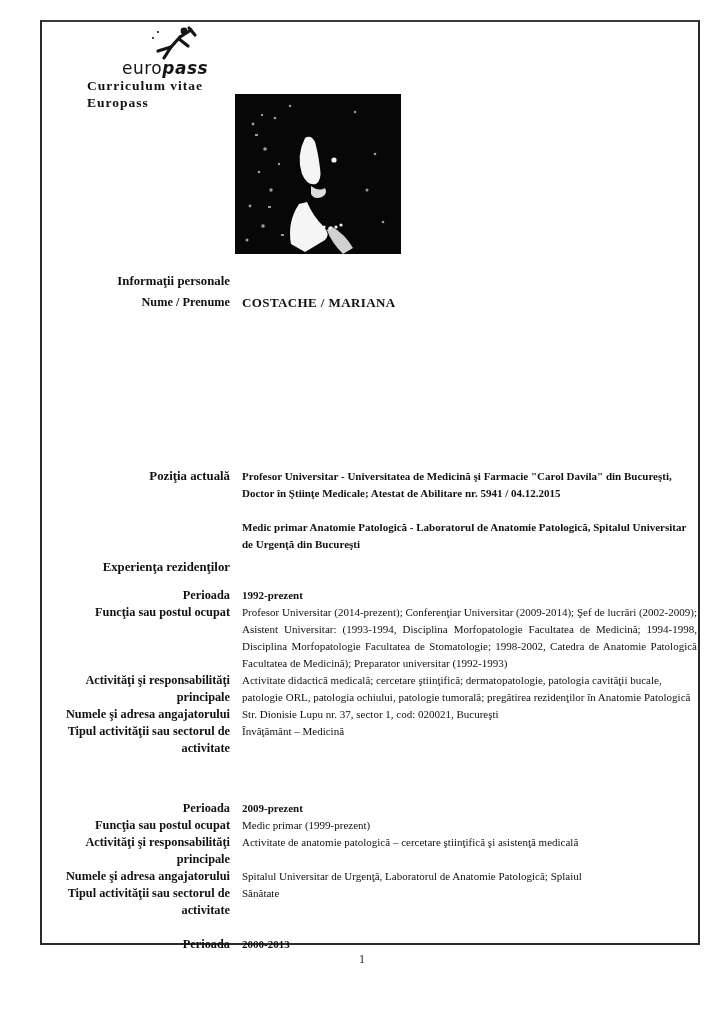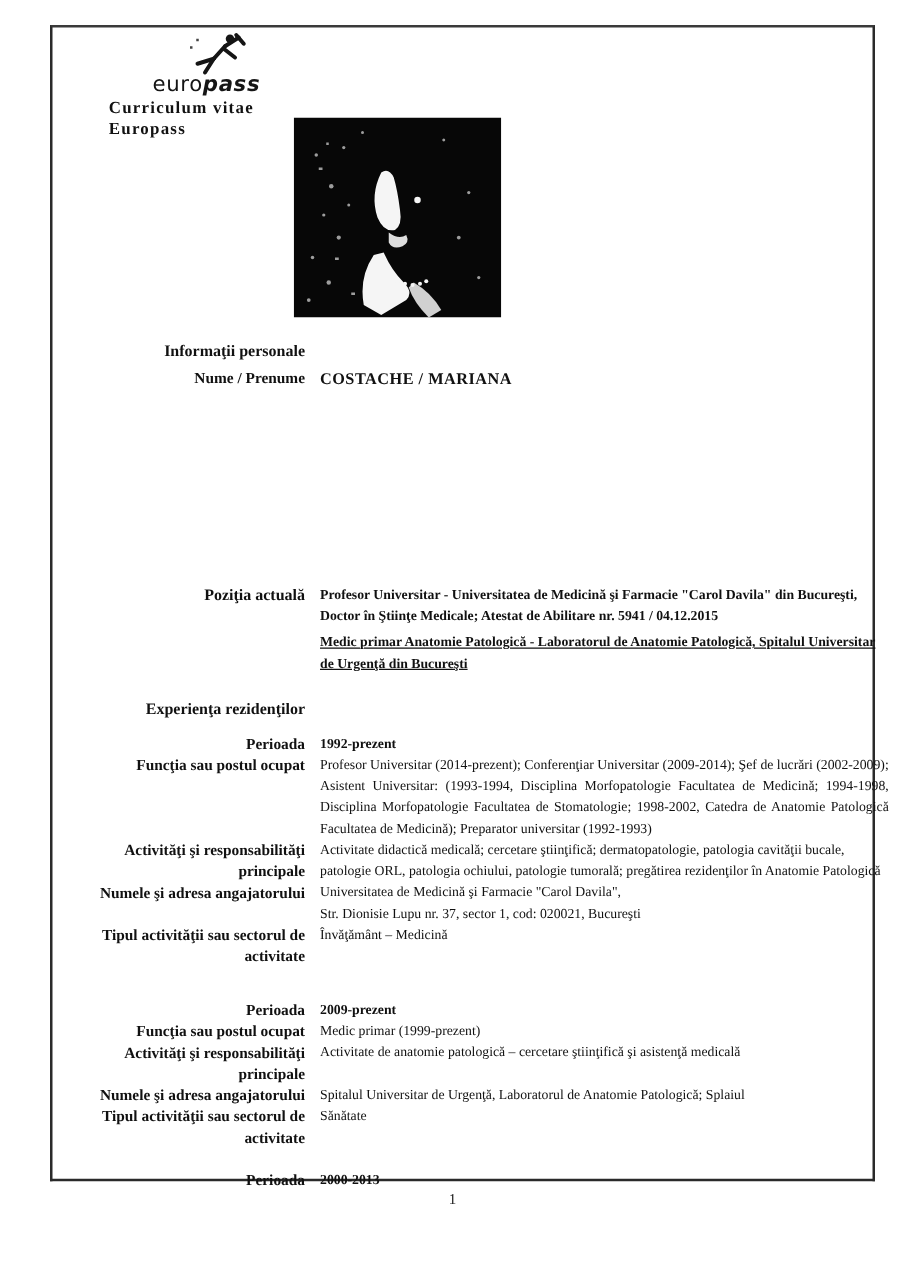--- a/index.html
+++ b/index.html
@@ -26,22 +26,22 @@
     font-size: 12.3px; line-height: 17px; font-weight: bold;
   }
   .val {
     flex: none; width: 455px;
     margin-left: 12px;
     font-size: 11px; line-height: 17px;
   }
   .sect { font-weight: bold; font-size: 12.8px; }
   .b { font-weight: bold; }
   .just { text-align: justify; }
-  .val p + p { margin-top: 4px; text-decoration: underline; }
-  .blk { position: absolute; left: 17px; width: 656px; }
+  .val p + p { margin-top: 17px; }
+  .blk { position: absolute; left: 3px; width: 656px; }
 
   
   .logo { position: absolute; top: 3px; left: 80px; width: 120px; }
   .logo-figure { display: block; margin-left: 22px; }
   .wordmark {
     font-family: "DejaVu Sans", sans-serif;
     font-size: 17px; line-height: 18px;
     letter-spacing: 0.5px; color: #151515;
     margin-top: -2px;
   }
@@ -169,21 +169,20 @@
       <div class="lbl">Funcţia sau postul ocupat</div>
       <div class="val just">Profesor Universitar (2014-prezent); Conferenţiar Universitar (2009-2014); Şef de lucrări (2002-2009); Asistent Universitar: (1993-1994, Disciplina Morfopatologie Facultatea de Medicină; 1994-1998, Disciplina Morfopatologie Facultatea de Stomatologie; 1998-2002, Catedra de Anatomie Patologică Facultatea de Medicină); Preparator universitar (1992-1993)</div>
     </div>
     <div class="row">
       <div class="lbl">Activităţi şi responsabilităţi principale</div>
       <div class="val">Activitate didactică medicală; cercetare ştiinţifică; dermatopatologie, patologia cavităţii bucale, patologie ORL, patologia ochiului, patologie tumorală; pregătirea rezidenţilor în Anatomie Patologică</div>
     </div>
     <div class="row">
       <div class="lbl">Numele şi adresa angajatorului</div>
       <div class="val">
-        <div>Universitatea de Medicină şi Farmacie "Carol Davila",</div>
         <div>Str. Dionisie Lupu nr. 37, sector 1, cod: 020021, Bucureşti</div>
       </div>
     </div>
     <div class="row">
       <div class="lbl">Tipul activităţii sau sectorul de activitate</div>
       <div class="val">Învăţământ – Medicină</div>
     </div>
   </div>
 
   <div class="blk e2">

